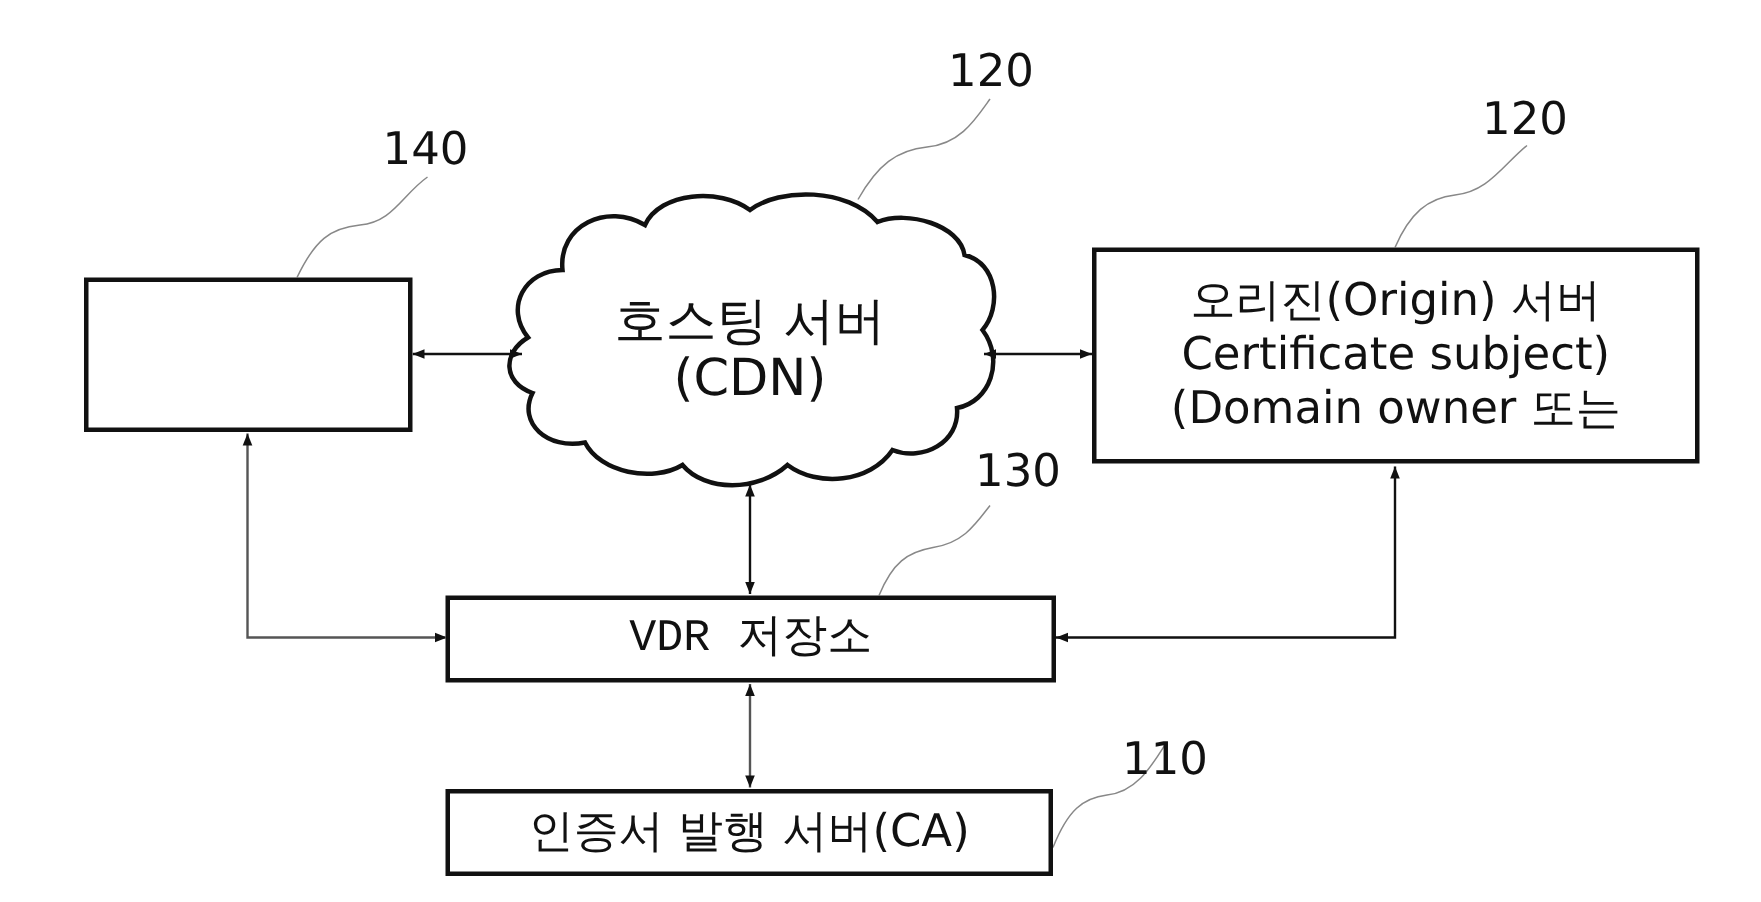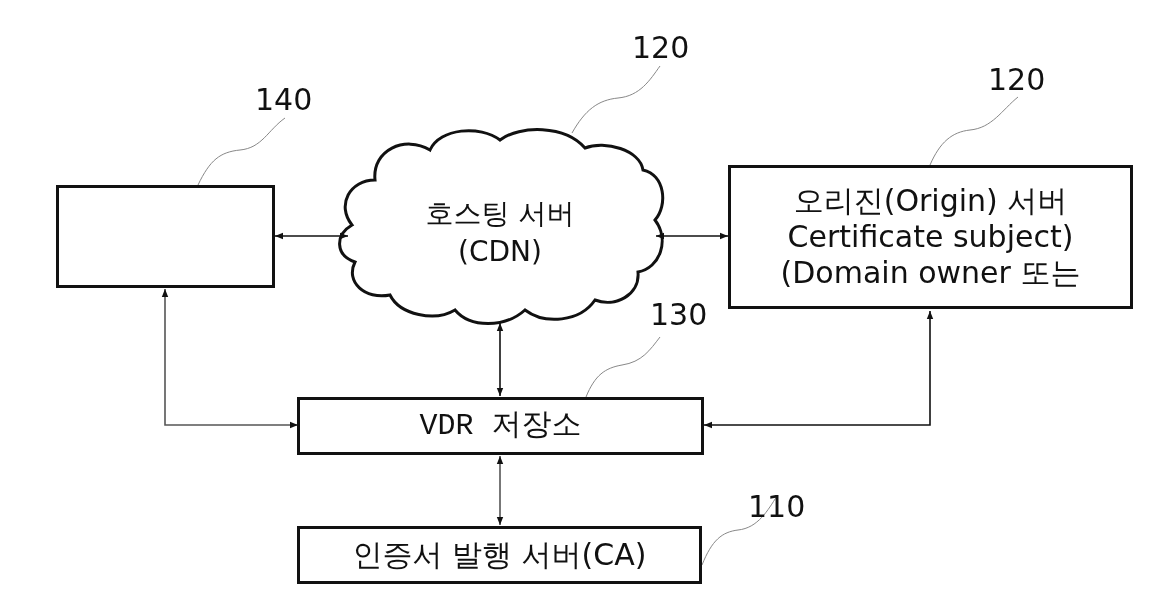--- a/index.html
+++ b/index.html
@@ -1,21 +1,21 @@
 <!DOCTYPE html>
 <html><head>
 <meta charset="utf-8">
 <style>
   html, body { margin: 0; padding: 0; background: #ffffff; }
   body { width: 1174px; height: 601px; position: relative; overflow: hidden; font-family: "DejaVu Sans", sans-serif; color: #111; }
   svg { position: absolute; left: 0; top: 0; }
   .box { position: absolute; border: 3px solid #111; background: #fff; box-sizing: border-box; display: flex; flex-direction: column; align-items: center; justify-content: center; text-align: center; }
   .lbl { font-size: 30px; line-height: 36px; white-space: nowrap; }
   .ref { position: absolute; font-size: 30px; font-family: "DejaVu Sans", sans-serif; }
-  .cloud-text { position: absolute; text-align: center; font-size: 28px; line-height: 38px; white-space: nowrap; }
+  .cloud-text { position: absolute; text-align: center; font-size: 34px; line-height: 38px; white-space: nowrap; }
 </style>
 </head>
 <body>
 
 <svg width="1174" height="601" viewBox="0 0 1174 601">
   <defs>
     <marker id="ah" viewBox="0 0 10 10" refX="10" refY="5" markerWidth="10" markerHeight="8" orient="auto-start-reverse" markerUnits="userSpaceOnUse">
       <path d="M0,1 L10,5 L0,9 z" fill="#111"></path>
     </marker>
   </defs>

